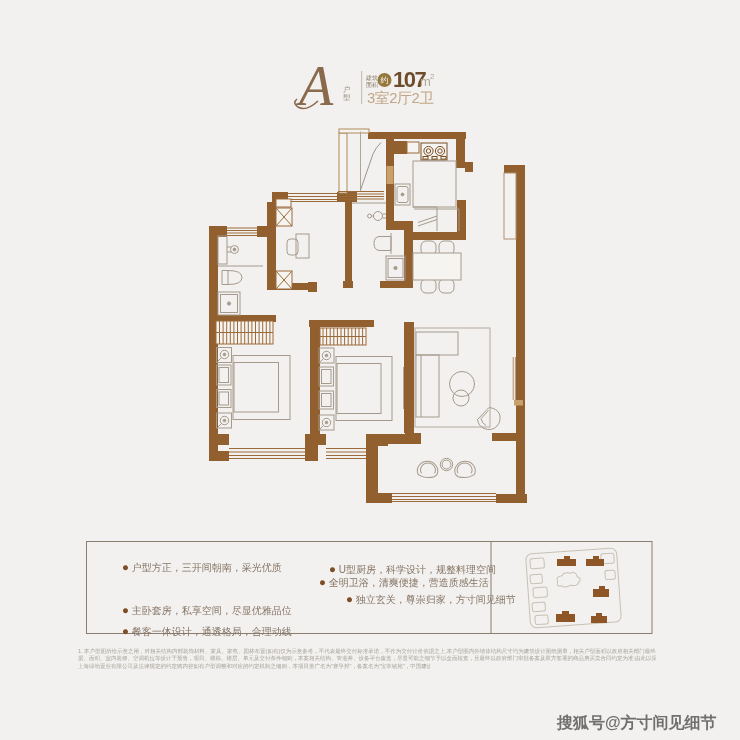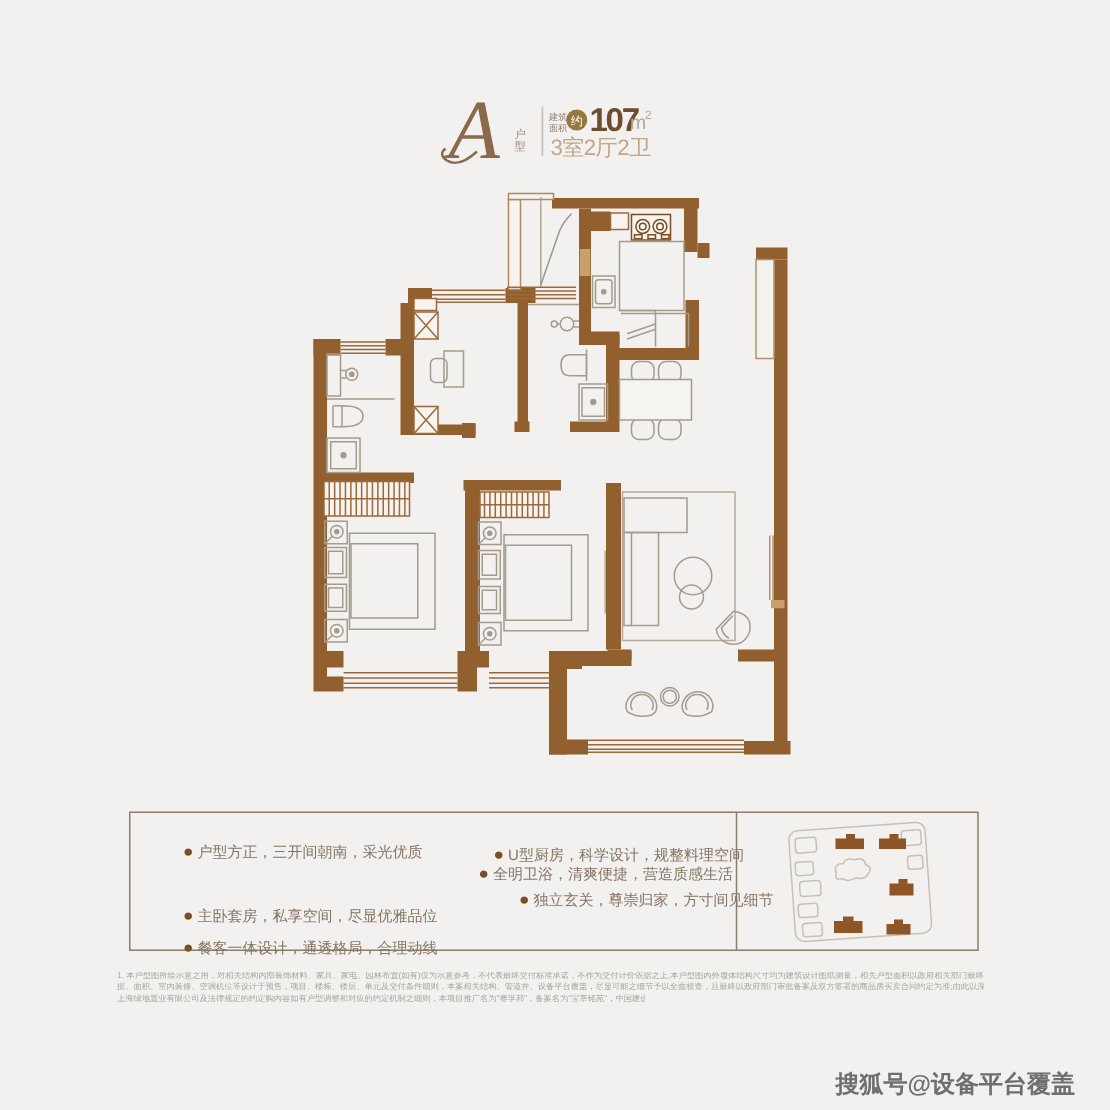--- a/index.html
+++ b/index.html
@@ -405,13 +405,13 @@
 
   <div class="abs" style="left:199px;top:52px;width:230px;font-size:10px;color:#857464;margin-left:27px;"><span style="color:#7d4e24;font-size:11.5px;">●</span> 独立玄关，尊崇归家，方寸间见细节</div>
 </div>
 
 <div class="abs" style="left:78px;top:648px;width:600px;font-size:5.5px;line-height:7.4px;color:#a9a49c;">
   <div style="white-space:nowrap;overflow:hidden;width:578px;">1. 本户型图所绘示意之用，对相关结构内部装饰材料、家具、家电、园林布置(如有)仅为示意参考，不代表最终交付标准承诺，不作为交付计价依据之上,本户型图内外墙体结构尺寸均为建筑设计图纸测量，相关户型面积以政府相关部门最终核准测绘面积为准,户型图所示以政府相关的主管部门最终核定图则为准，开间、进深、层高测绘数</div>
   <div style="white-space:nowrap;overflow:hidden;width:578px;">据、面积、室内装修、空调机位等设计于预售，项目、楼栋、楼层、单元及交付条件细则，本案相关结构、管道井、设备平台覆盖，尽显可能之细节予以全面核查，且最终以政府部门审批备案及双方签署的商品房买卖合同约定为准;由此以深业置地有限公司及法律规定的约定购内容如有户型的调整和对应约定机制之细则</div>
   <div style="white-space:nowrap;overflow:hidden;width:352px;">上海绿地置业有限公司及法律规定的约定购内容如有户型调整和对应的约定机制之细则，本项目推广名为"赛孚邦"，备案名为"宝萃铭苑"，中国建设监督服务热线：4001-017-017</div>
 </div>
 
-<div class="abs" style="left:557px;top:713px;font-size:16px;font-weight:bold;color:rgba(88,88,88,0.85);white-space:nowrap;">搜狐号@设备平台覆盖</div>
+<div class="abs" style="left:557px;top:713px;font-size:16px;font-weight:bold;color:rgba(88,88,88,0.85);white-space:nowrap;">搜狐号@方寸间见细节</div>
 
 </body></html>

